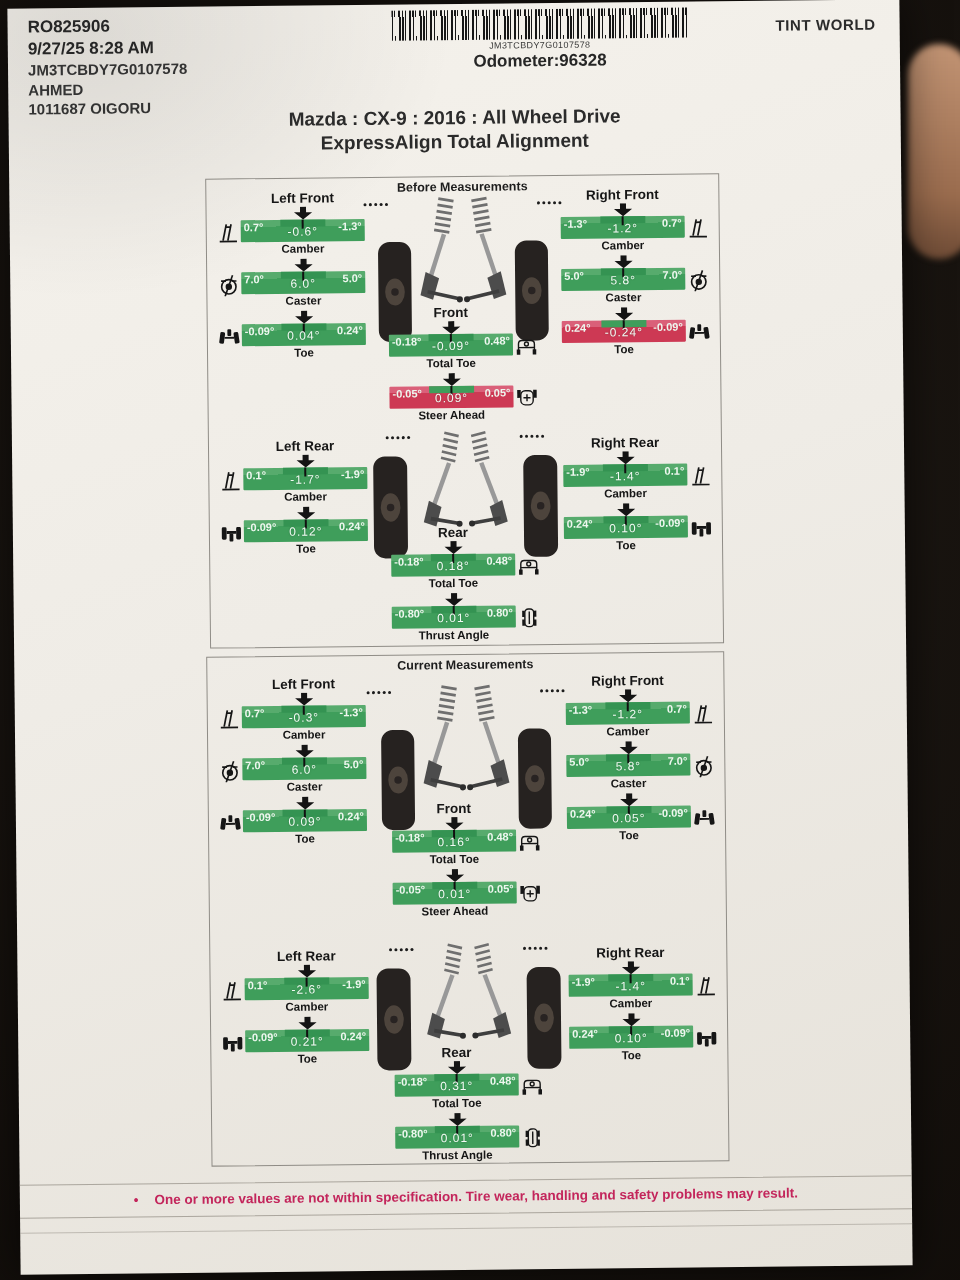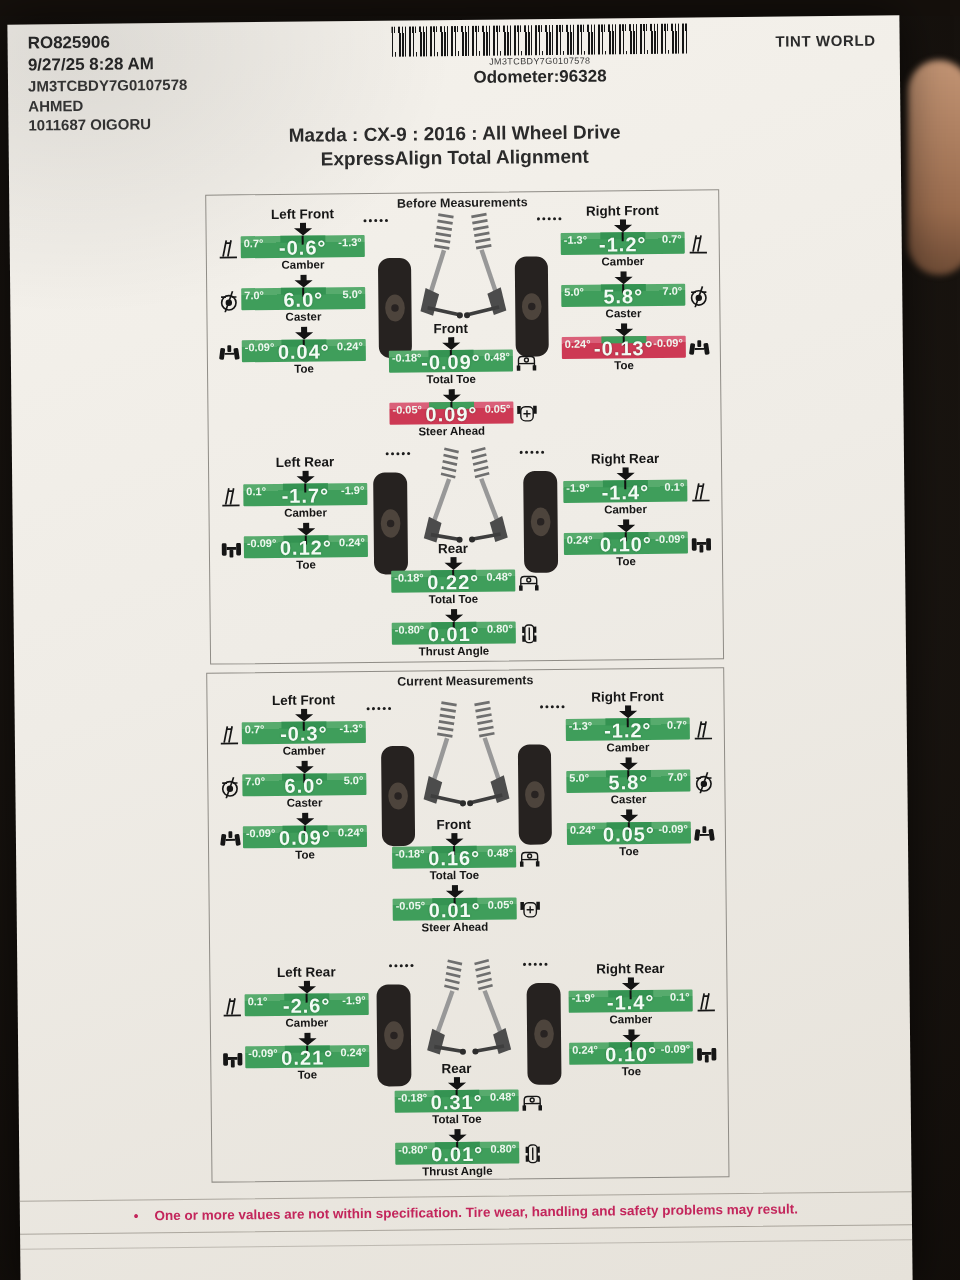--- a/index.html
+++ b/index.html
@@ -1,21 +1,21 @@
 <!DOCTYPE html>
 <html><head>
 <meta charset="utf-8">
 <style>
   html,body{margin:0;padding:0;}
   body{
     width:960px;height:1280px;position:relative;overflow:hidden;
     background:#15100c;
     font-family:"Liberation Sans",sans-serif;
   }
-  .stage{position:absolute;inset:0;background:radial-gradient(120% 90% at 50% 40%, #1f1a15 0%, #0f0b08 100%);margin-top:16px;}
+  .stage{position:absolute;inset:0;background:radial-gradient(120% 90% at 50% 40%, #1f1a15 0%, #0f0b08 100%);}
   .hand-blob{
     position:absolute;right:-10px;top:44px;width:62px;height:215px;
     background:linear-gradient(180deg,#c29474 0%,#9a6c4e 70%,#6f4c36 100%);
     border-radius:34px;filter:blur(3px);
   }
   .paper{
     position:absolute;left:14px;top:4px;width:892px;height:1266px;
     background:linear-gradient(160deg,#f5f2ec 0%,#efece6 45%,#e6e2da 100%);
     transform:rotate(-0.6deg);
     box-shadow:0 0 46px rgba(0,0,0,.65);
@@ -83,21 +83,21 @@
     position:relative;height:22px;border-radius:1px;
     display:flex;align-items:flex-end;justify-content:center;
   }
   .bar.ok{background:linear-gradient(180deg,#57ab6d 0 30%,#3f9e5b 30%);}
   .bar.bad{background:linear-gradient(180deg,#da6079 0 30%,#cd3954 30%);}
   .bar::before{content:'';position:absolute;top:0;left:50%;transform:translateX(-50%);width:36%;height:7px;}
   .bar.ok::before{background:#349352;}
   .bar.bad::before{background:#3f9e5b;}
   .bar::after{content:'';position:absolute;top:0;left:50%;transform:translateX(-50%);width:2px;height:9px;background:#101010;}
   .bval{
-    font-weight:bold;color:#f2fbf4;font-size:20px;line-height:20px;letter-spacing:1px;
+    font-weight:normal;color:#f2fbf4;font-size:12px;line-height:20px;letter-spacing:1px;
     text-shadow:0 0 2px rgba(0,50,16,.35);z-index:1;
   }
   .rmin,.rmax{position:absolute;top:1px;font-size:11px;font-weight:bold;color:#eef7ef;z-index:1;}
   .rmin{left:3px;} .rmax{right:3px;}
   .gcap{text-align:center;font-weight:bold;font-size:11.5px;margin:1px 0 2px;color:#161616;height:13px;}
 
   
   .warn{
     position:absolute;left:0;right:0;top:1176px;
     border-top:1px solid rgba(110,104,94,.5);border-bottom:1px solid rgba(110,104,94,.5);
@@ -331,21 +331,21 @@
             </div>
             <div class="gauge">
               <div class="gstack">
                 <div class="arr">
                   <svg viewBox="0 0 22 15">
                     <path d="M7.5 0 h7 v6.5 h7 L11 15 0.5 6.5 h7 z" fill="#141414"></path>
                   </svg>
                 </div>
                 <div class="bar bad">
                   <span class="rmin">0.24°</span>
-                  <span class="bval">-0.13°</span>
+                  <span class="bval">-0.24°</span>
                   <span class="rmax">-0.09°</span>
                 </div>
                 <div class="gcap">Toe</div>
               </div>
               <span class="gicon">
                 <svg viewBox="0 0 24 24">
                   <g fill="#161616">
                     <rect x="2" y="7" width="5" height="12" rx="1.5" transform="rotate(8 4.5 13)"></rect>
                     <rect x="17" y="7" width="5" height="12" rx="1.5" transform="rotate(-8 19.5 13)"></rect>
                     <rect x="7" y="12" width="10" height="2"></rect>
@@ -520,21 +520,21 @@
             <div class="group-head">Rear</div>
             <div class="gauge">
               <div class="gstack">
                 <div class="arr">
                   <svg viewBox="0 0 22 15">
                     <path d="M7.5 0 h7 v6.5 h7 L11 15 0.5 6.5 h7 z" fill="#141414"></path>
                   </svg>
                 </div>
                 <div class="bar ok">
                   <span class="rmin">-0.18°</span>
-                  <span class="bval">0.22°</span>
+                  <span class="bval">0.18°</span>
                   <span class="rmax">0.48°</span>
                 </div>
                 <div class="gcap">Total Toe</div>
               </div>
               <span class="gicon">
                 <svg viewBox="0 0 26 24">
                   <g fill="none" stroke="#161616" stroke-width="1.6">
                     <path d="M4 20 V10 Q4 6 8 6 h10 q4 0 4 4 v10"></path>
                     <path d="M4 14 h18"></path>
                     <circle cx="13" cy="10" r="2.2"></circle>

